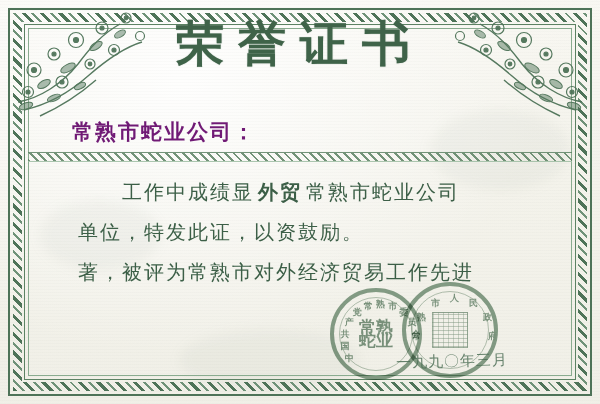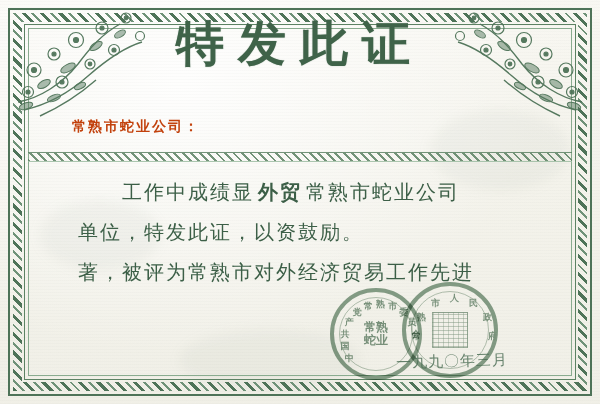--- a/index.html
+++ b/index.html
@@ -101,24 +101,24 @@
         rgba(255,255,255,0) 2px, rgba(255,255,255,0) 6px);
     opacity: 0.85;
   }
 
   
   .recipient {
     position: absolute;
     left: 72px;
     top: 118px;
     font-family: "DejaVu Serif", serif;
-    font-size: 14px;
+    font-size: 21px;
     font-weight: 700;
     letter-spacing: 2px;
-    color: #c2410c;
+    color: #701a75;
     white-space: nowrap;
   }
   .recipient .colon { letter-spacing: 0; }
 
   
   .body-text {
     position: absolute;
     left: 78px;
     right: 70px;
     top: 172px;
@@ -174,21 +174,21 @@
     left: 50%;
     top: 50%;
     transform-origin: 0 0;
   }
   .seal-center {
     position: absolute;
     left: 50%;
     top: 50%;
     transform: translate(-50%, -50%);
     font-family: "DejaVu Serif", serif;
-    font-size: 12px;
+    font-size: 17px;
     font-weight: 700;
     color: #4e7358;
     text-align: right;
     line-height: 13px;
   }
   .seal-emblem {
     position: absolute;
     left: 50%;
     top: 50%;
     width: 34px;
@@ -307,21 +307,21 @@
         <ellipse cx="58" cy="62" rx="8" ry="3.6" transform="rotate(-28 58 62)"></ellipse>
         <ellipse cx="86" cy="40" rx="7" ry="3.2" transform="rotate(-32 86 40)"></ellipse>
         <ellipse cx="110" cy="28" rx="6" ry="3" transform="rotate(-30 110 28)"></ellipse>
         <ellipse cx="16" cy="100" rx="7" ry="3.2" transform="rotate(-18 16 100)"></ellipse>
         <ellipse cx="44" cy="92" rx="7" ry="3" transform="rotate(-22 44 92)"></ellipse>
         <ellipse cx="70" cy="80" rx="6" ry="2.8" transform="rotate(-26 70 80)"></ellipse>
       </g>
     </svg>
   </div>
 
-  <div class="title">特发此证</div>
+  <div class="title">荣誉证书</div>
 
   <div class="header-rule"></div>
 
   <div class="recipient"><span>常熟市蛇业公司</span><span class="colon">：</span></div>
 
   <div class="body-text">
     <div class="line indent">
       <span>工作中成绩显</span><span class="emph">外贸</span><span>常熟市蛇业公司</span>
     </div>
     <div class="line">

